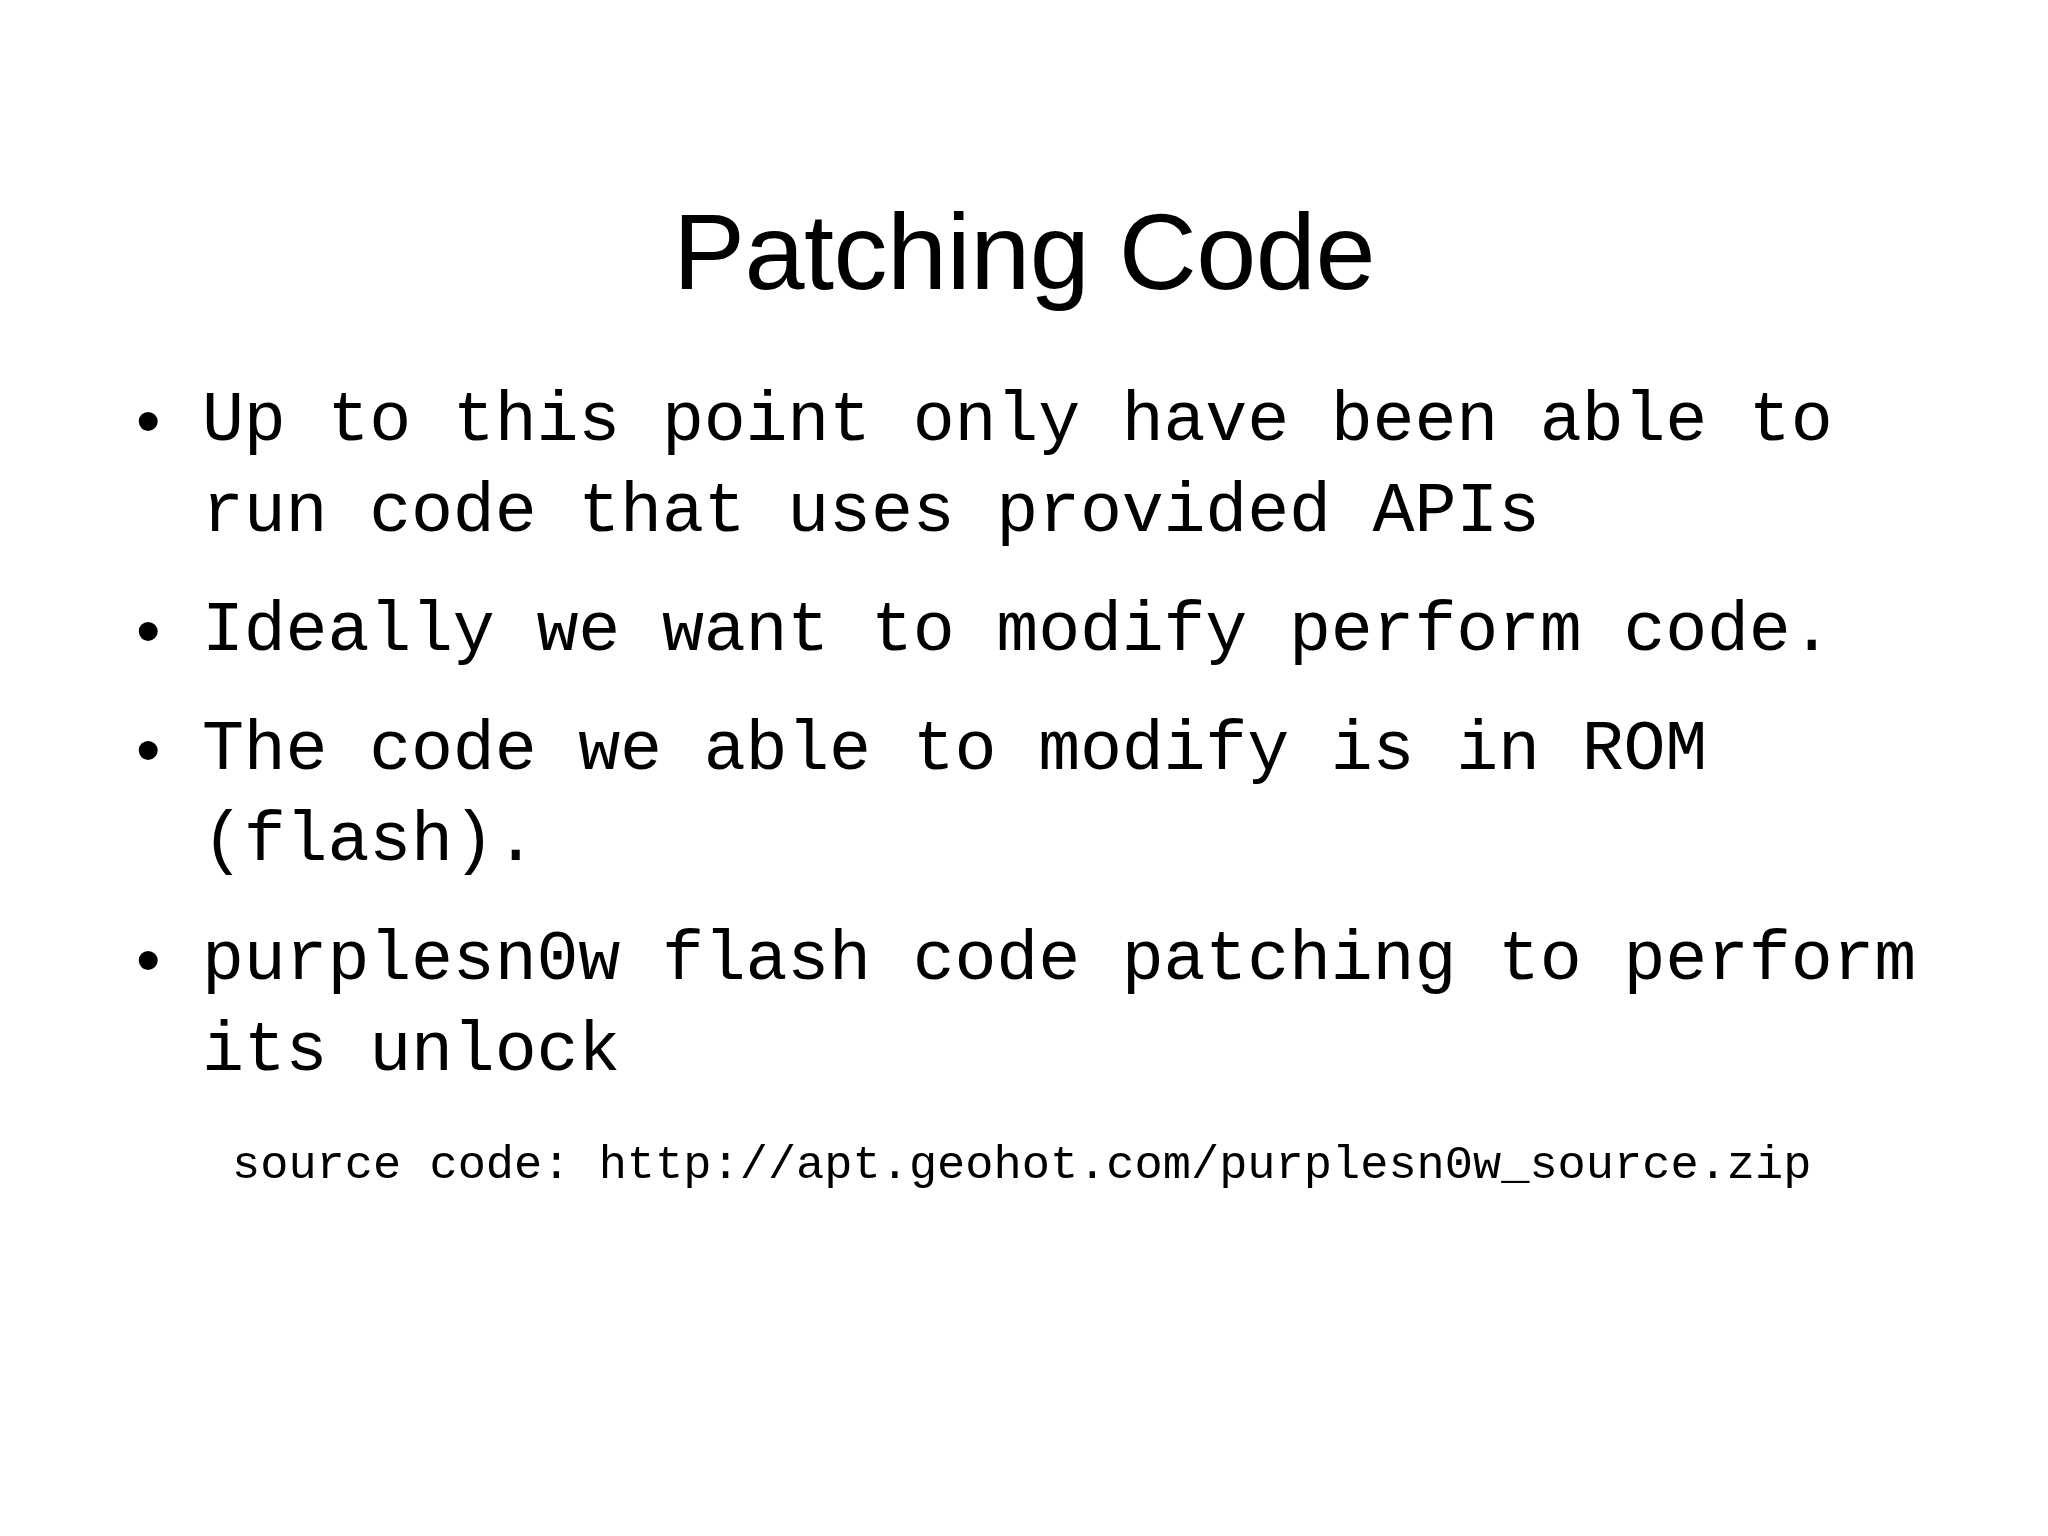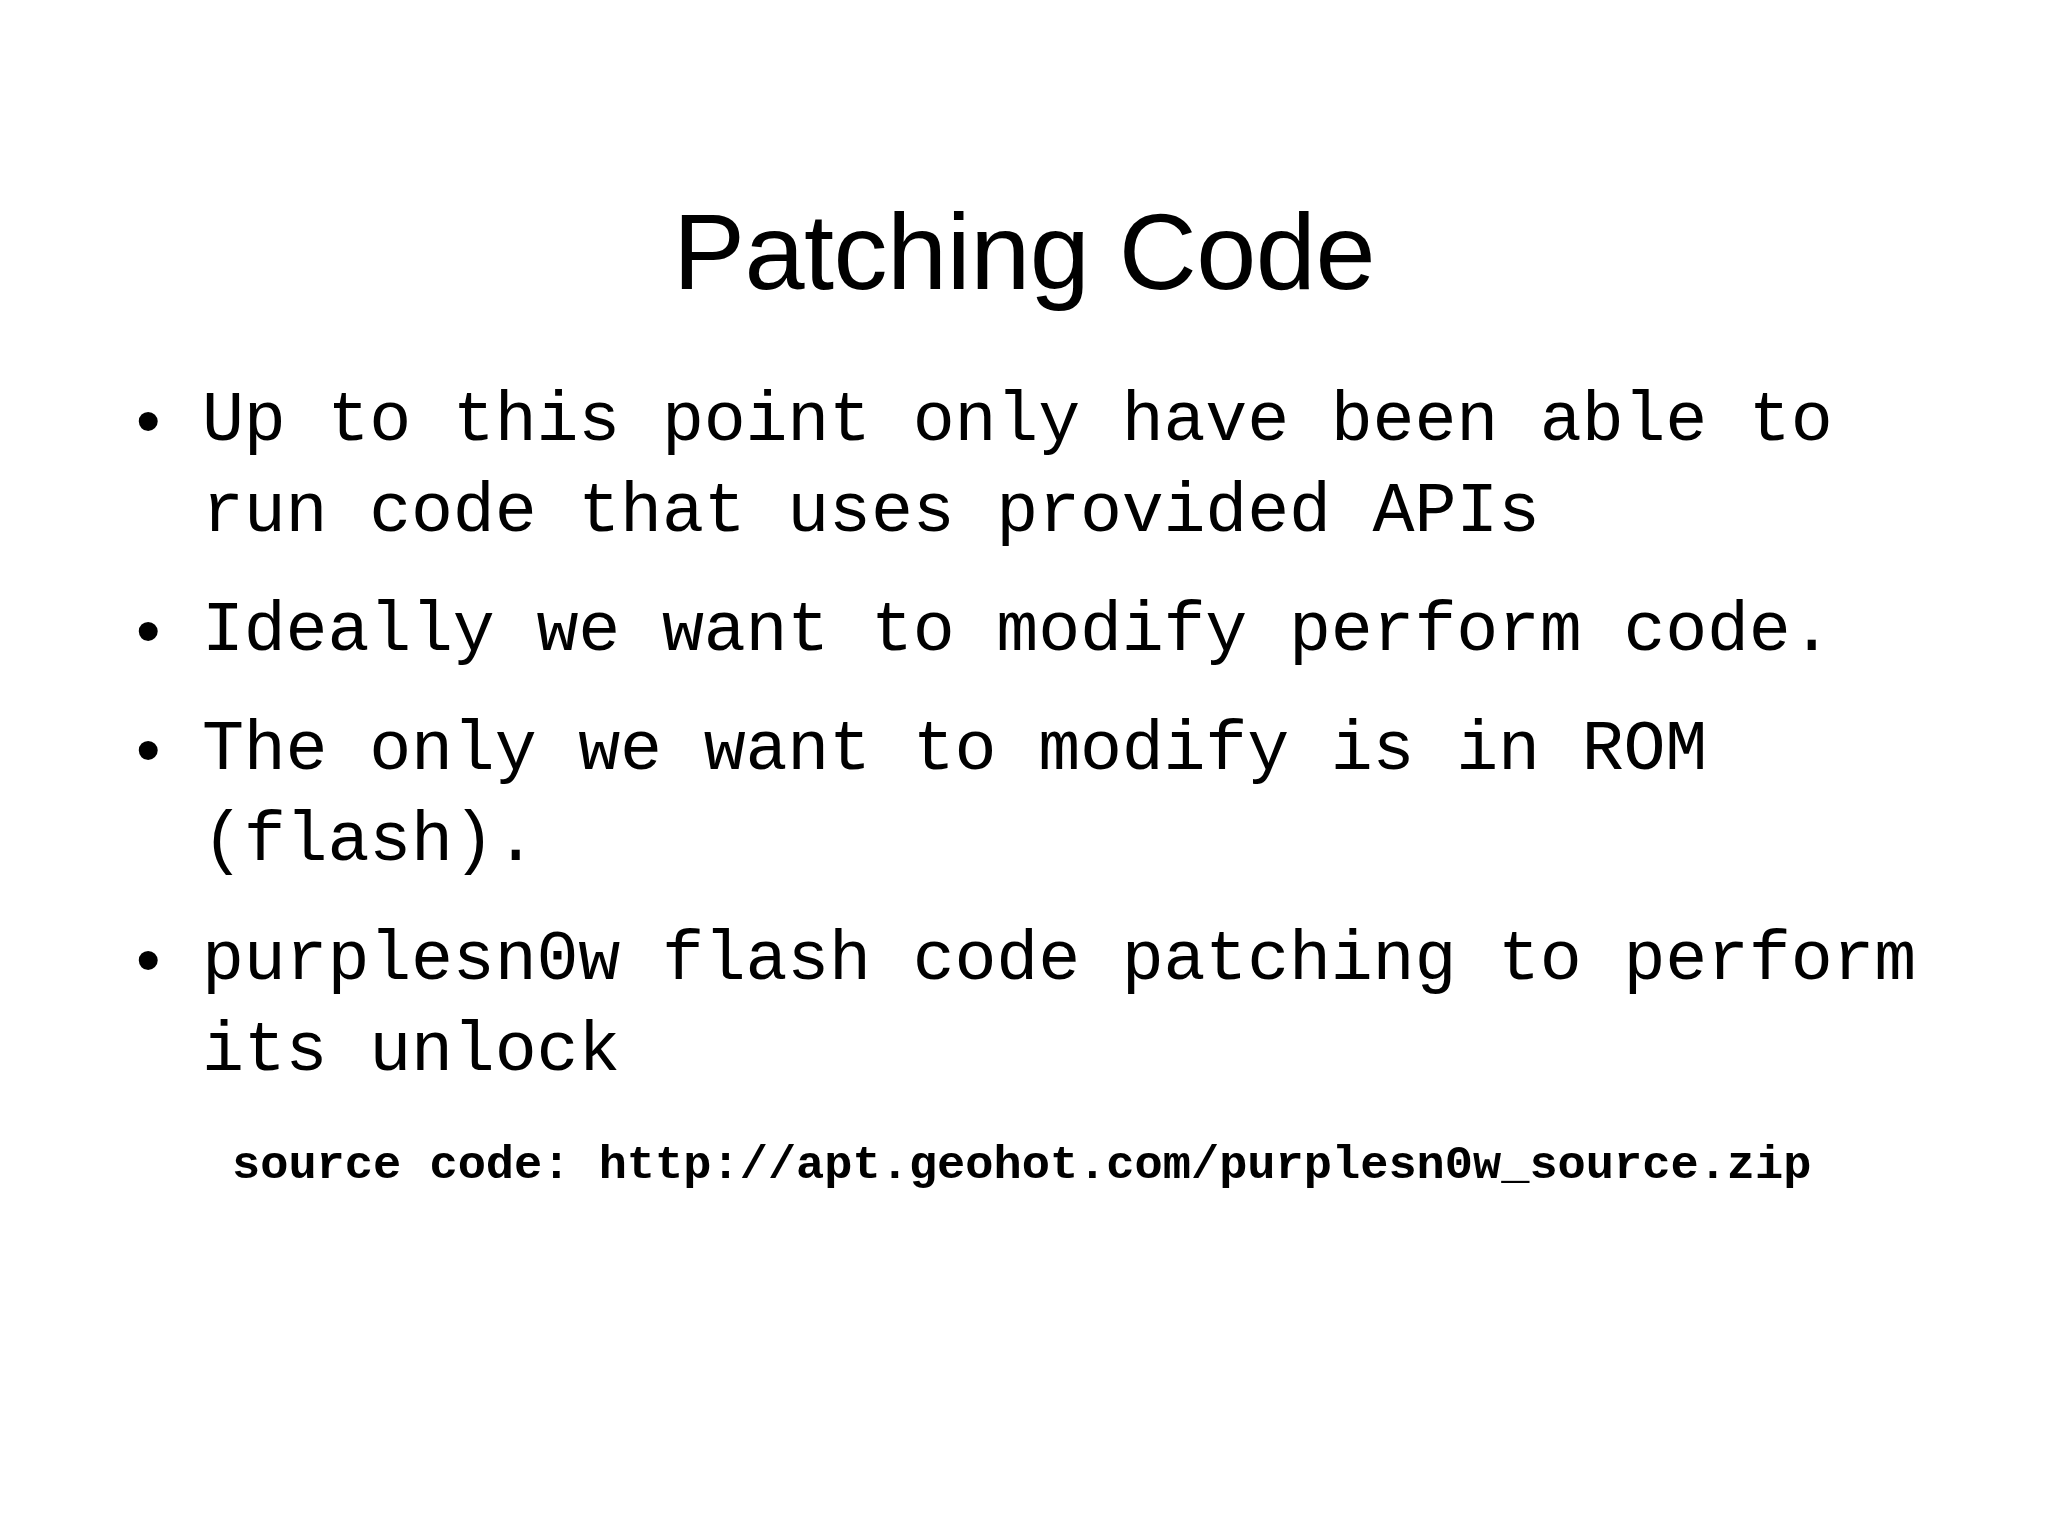--- a/index.html
+++ b/index.html
@@ -82,21 +82,21 @@
   }
 
   
   .source-line {
     position: absolute;
     left: 232px;
     top: 1138px;
     font-family: "Liberation Mono", "DejaVu Sans Mono", monospace;
     font-size: 47px;
     line-height: 1.2;
-    font-weight: 700;
+    font-weight: 400;
     letter-spacing: 0px;
     color: #000000;
     white-space: nowrap;
   }
 </style>
 </head>
 <body>
 
 <div class="slide">
 
@@ -109,21 +109,21 @@
       <span class="bullet-text">Up to this point only have been able to run code that uses provided APIs</span>
     </div>
 
     <div class="bullet-item">
       <span class="bullet-marker">•</span>
       <span class="bullet-text">Ideally we want to modify perform code.</span>
     </div>
 
     <div class="bullet-item">
       <span class="bullet-marker">•</span>
-      <span class="bullet-text">The only we want to modify is in ROM (flash).</span>
+      <span class="bullet-text">The code we able to modify is in ROM (flash).</span>
     </div>
 
     <div class="bullet-item">
       <span class="bullet-marker">•</span>
       <span class="bullet-text">purplesn0w flash code patching to perform its unlock</span>
     </div>
 
   </div>
 
   <div class="source-line">source code: http://apt.geohot.com/purplesn0w_source.zip</div>

